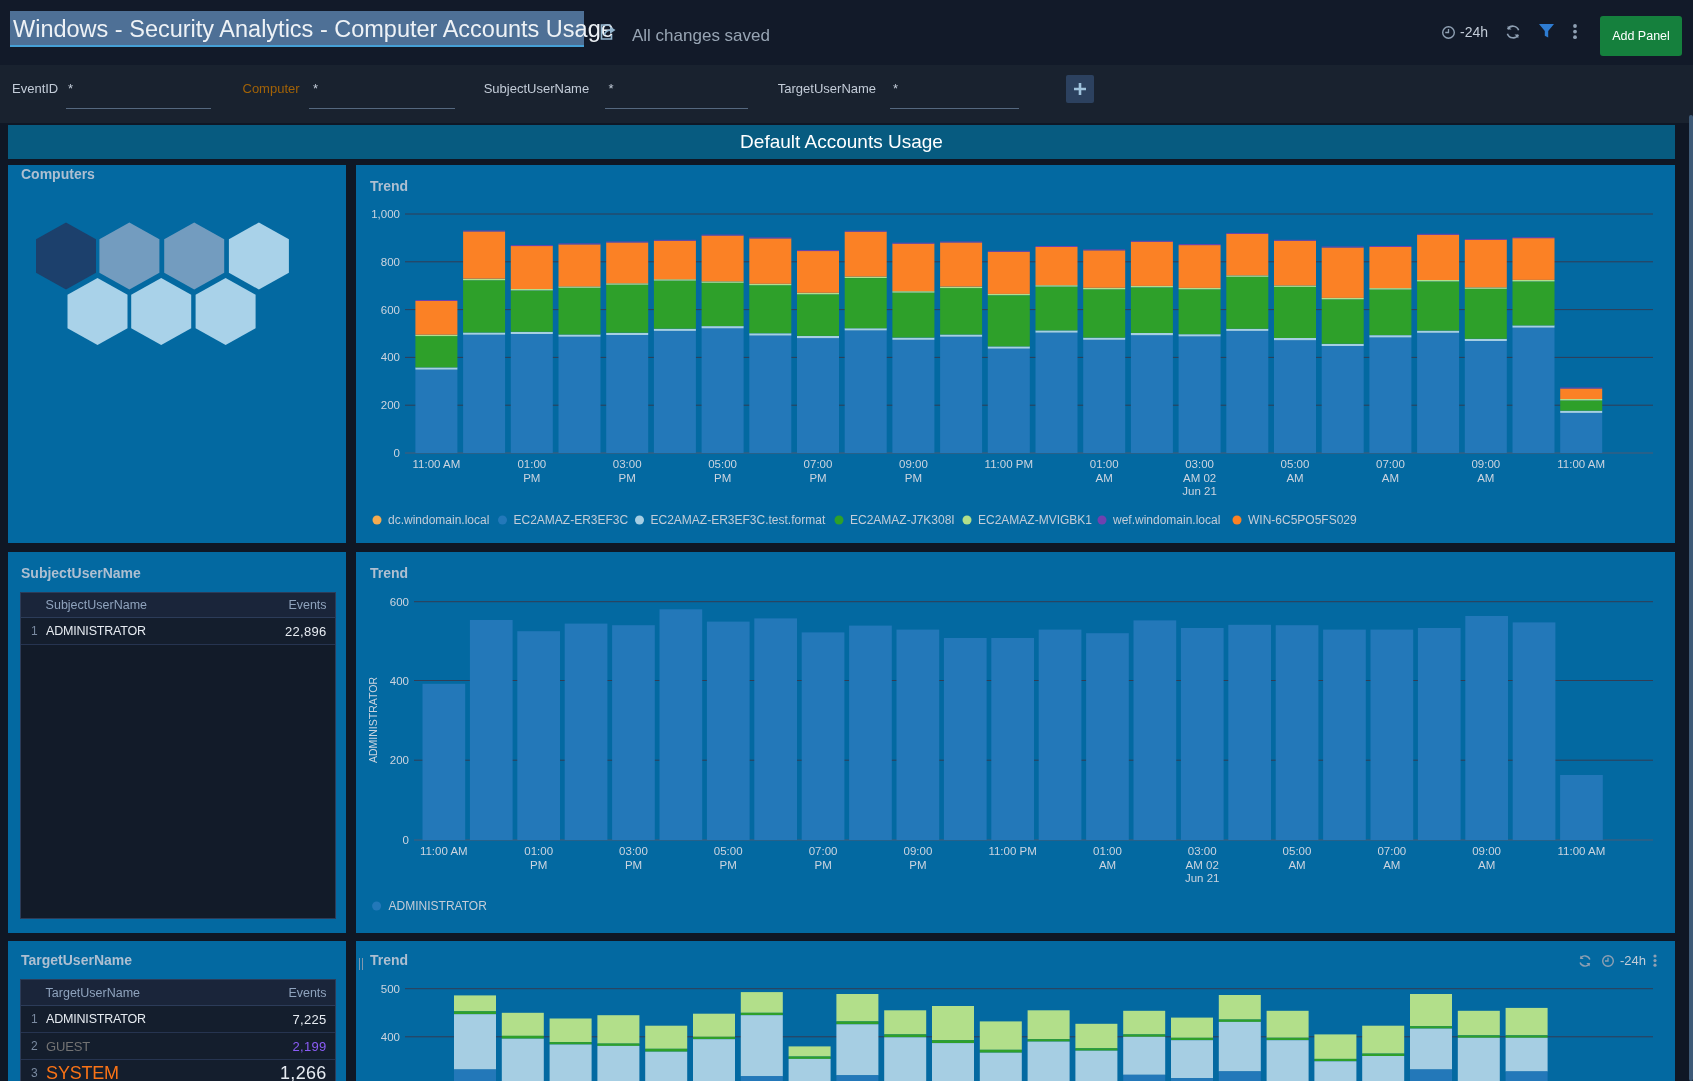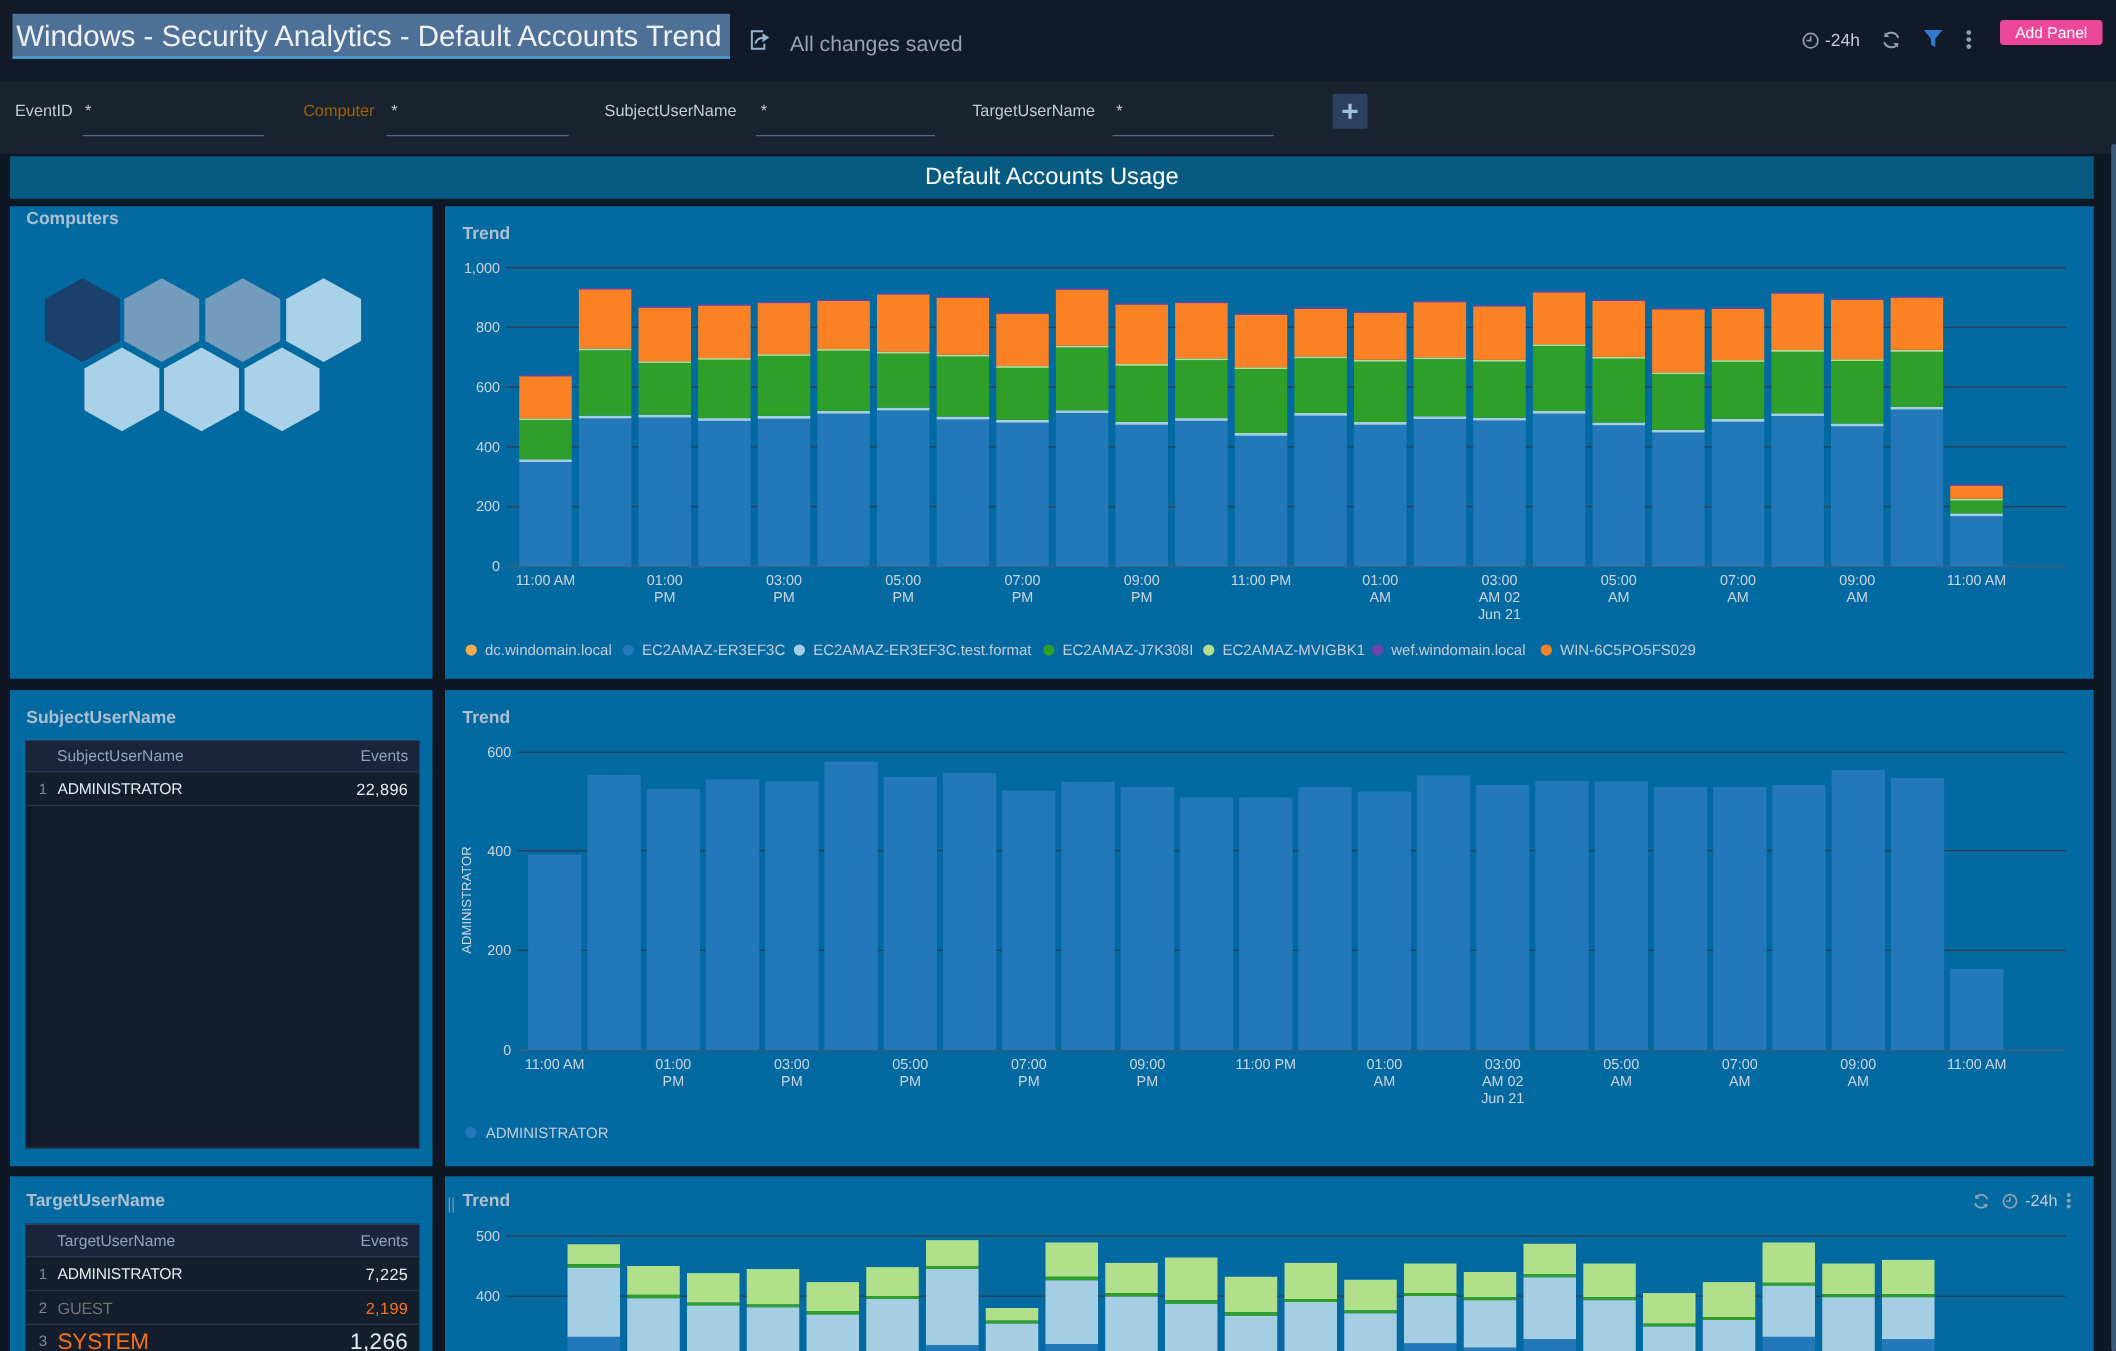--- a/index.html
+++ b/index.html
@@ -1,21 +1,21 @@
 <!DOCTYPE html>
 <html><head><meta charset="utf-8"><style>
 *{margin:0;padding:0;box-sizing:border-box}
 body{width:1693px;height:1081px;background:#0f1725;font-family:"Liberation Sans",sans-serif;position:relative;overflow:hidden}
 .abs{position:absolute}
 .panel{position:absolute;background:#0369a1}
 .ptitle{position:absolute;font-size:14px;font-weight:bold;color:#aebfd1}
 </style></head><body>
 <div class="abs" style="left:0;top:0;width:1693px;height:65px;background:#121a29"></div>
 <div class="abs" style="left:10px;top:11px;width:574px;height:36px;background:#4e7096;border-bottom:2.5px solid #46a0d6"></div>
-<div class="abs" style="left:13px;top:16px;font-size:23.5px;color:#eef2f6">Windows - Security Analytics - Default Accounts Trend</div>
+<div class="abs" style="left:13px;top:16px;font-size:23.5px;color:#eef2f6">Windows - Security Analytics - Computer Accounts Usage</div>
 <svg style="position:absolute;left:600px;top:24px" width="17" height="16" viewBox="0 0 17 16">
     <path d="M10.5,1 L1.5,1 L1.5,15 L11.5,15 L11.5,11" fill="none" stroke="#92b4cd" stroke-width="1.6"></path>
     <path d="M4.5,11 Q5,6.5 10.5,6.2" fill="none" stroke="#92b4cd" stroke-width="1.6"></path>
     <path d="M10,2.5 L15.5,6 L10,9.8 Z" fill="#92b4cd"></path>
   </svg>
 <div class="abs" style="left:632px;top:26px;font-size:17px;color:#97a4b3">All changes saved</div>
 <svg style="position:absolute;left:1441px;top:25px" width="15" height="15">
     <circle cx="7.5" cy="7.5" r="5.8" fill="none" stroke="#8fa0b3" stroke-width="1.4"></circle>
     <path d="M7.5,3.9250000000000003 L7.5,7.5 L4.25,7.5" fill="none" stroke="#8fa0b3" stroke-width="1.3"></path>
   </svg>
@@ -27,21 +27,21 @@
     <path d="M13.3,14.2 L13.3,10.4 L9.5,10.4 Z" fill="#8fa0b3"></path>
   </svg>
 <svg style="position:absolute;left:1538px;top:23px" width="17" height="16">
     <path d="M1,1 L16,1 L10.2,8 L10.2,14.5 L6.8,12.7 L6.8,8 Z" fill="#2e7cd2"></path>
   </svg>
 <svg style="position:absolute;left:1572px;top:23px" width="6" height="18">
     <circle cx="3" cy="3" r="1.9" fill="#8fa0b3"></circle>
     <circle cx="3" cy="8.6" r="1.9" fill="#8fa0b3"></circle>
     <circle cx="3" cy="14.2" r="1.9" fill="#8fa0b3"></circle>
   </svg>
-<div class="abs" style="left:1600px;top:16px;width:82px;height:20px;background:#ec4899;border-radius:3px;color:#fff;font-size:12.5px;display:flex;align-items:center;justify-content:center">Add Panel</div>
+<div class="abs" style="left:1600px;top:16px;width:82px;height:40px;background:#15803d;border-radius:3px;color:#fff;font-size:12.5px;display:flex;align-items:center;justify-content:center">Add Panel</div>
 <div class="abs" style="left:0;top:65px;width:1693px;height:58px;background:#19222f"></div>
 <div class="abs" style="left:12px;top:81px;font-size:13px;color:#c3ccd8">EventID</div>
 <div class="abs" style="left:68px;top:81px;font-size:13px;color:#c3ccd8">*</div>
 <div class="abs" style="left:66px;top:107.5px;width:145px;height:1.5px;background:#55687f"></div>
 <div class="abs" style="left:242.5px;top:81px;font-size:13px;color:#a16207">Computer</div>
 <div class="abs" style="left:313px;top:81px;font-size:13px;color:#c3ccd8">*</div>
 <div class="abs" style="left:309px;top:107.5px;width:146px;height:1.5px;background:#55687f"></div>
 <div class="abs" style="left:483.7px;top:81px;font-size:13px;color:#c3ccd8">SubjectUserName</div>
 <div class="abs" style="left:608.5px;top:81px;font-size:13px;color:#c3ccd8">*</div>
 <div class="abs" style="left:604.5px;top:107.5px;width:143.5px;height:1.5px;background:#55687f"></div>
@@ -352,21 +352,21 @@
       <span style="margin-left:auto;margin-right:8px">Events</span>
     </div>
     <div style="height:27px;background:#141e2d;display:flex;align-items:center;border-bottom:1px solid #263450">
       <span style="width:15px;text-align:left;margin-left:10.5px;font-size:12px;color:#7a8aa0">1</span>
       <span style="font-size:12.5px;letter-spacing:-0.2px;color:#e6ebf1">ADMINISTRATOR</span>
       <span style="margin-left:auto;margin-right:8px;font-size:13px;color:#e6ebf1;letter-spacing:0.3px">7,225</span>
     </div>
     <div style="height:27px;background:#141e2d;display:flex;align-items:center;border-bottom:1px solid #263450">
       <span style="width:15px;text-align:left;margin-left:10.5px;font-size:12px;color:#7a8aa0">2</span>
       <span style="font-size:13px;letter-spacing:-0.2px;color:#737373">GUEST</span>
-      <span style="margin-left:auto;margin-right:8px;font-size:13px;color:#f97316;letter-spacing:0.3px">2,199</span>
+      <span style="margin-left:auto;margin-right:8px;font-size:13px;color:#8b5cf6;letter-spacing:0.3px">2,199</span>
     </div>
     <div style="height:27px;background:#141e2d;display:flex;align-items:center;border-bottom:1px solid #263450">
       <span style="width:15px;text-align:left;margin-left:10.5px;font-size:12px;color:#7a8aa0">3</span>
       <span style="font-size:18px;letter-spacing:-0.2px;color:#f97316">SYSTEM</span>
       <span style="margin-left:auto;margin-right:8px;font-size:18px;color:#e6ebf1;letter-spacing:0.3px">1,266</span>
     </div>
   </div>
 <div class="panel" style="left:356px;top:941px;width:1319px;height:140px;overflow:hidden">
     <svg style="position:absolute;left:0;top:0" width="1319" height="140">
       <line x1="49.0" y1="47.7" x2="1297.0" y2="47.7" stroke="#323d55" stroke-width="1"></line>

